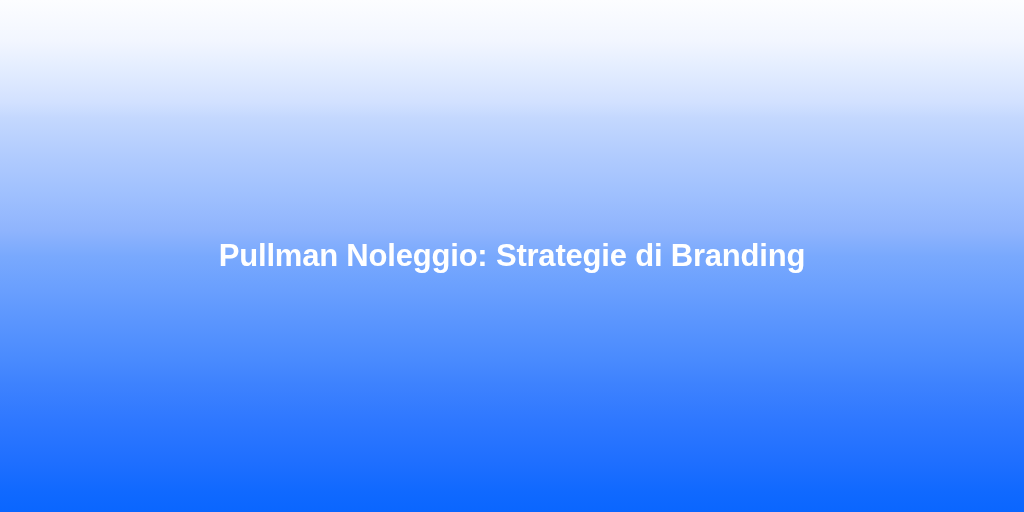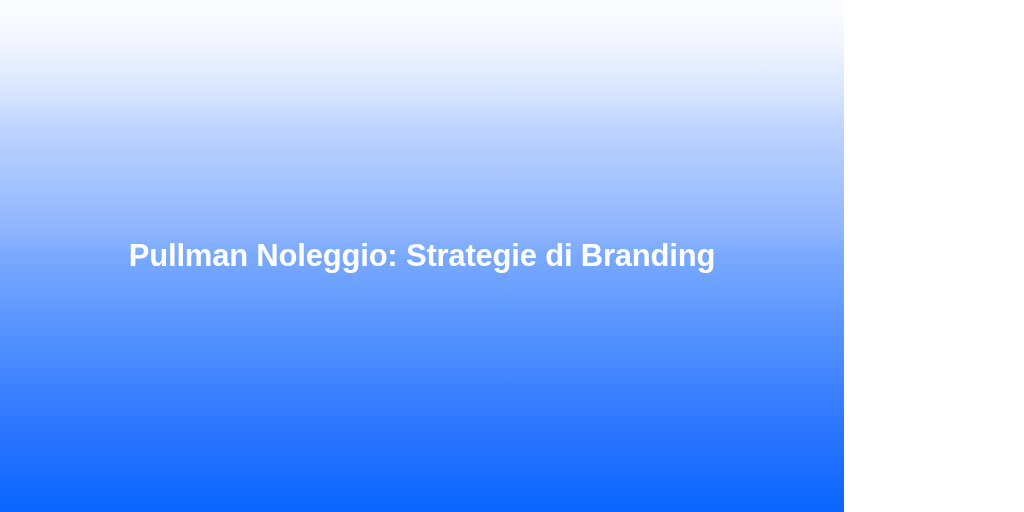--- a/index.html
+++ b/index.html
@@ -10,21 +10,21 @@
     height: 512px;
     overflow: hidden;
   }
   body {
     font-family: "Liberation Sans", sans-serif;
     background: #ffffff;
   }
 
   .hero-banner {
     position: relative;
-    width: 844px;
+    width: 1024px;
     height: 512px;
     box-sizing: border-box;
     display: flex;
     align-items: center;
     justify-content: flex-end;
     background-image: linear-gradient(
       180deg,
       #fcfdff   0%,
       #f2f6ff   8%,
       #e2ecff  14%,

